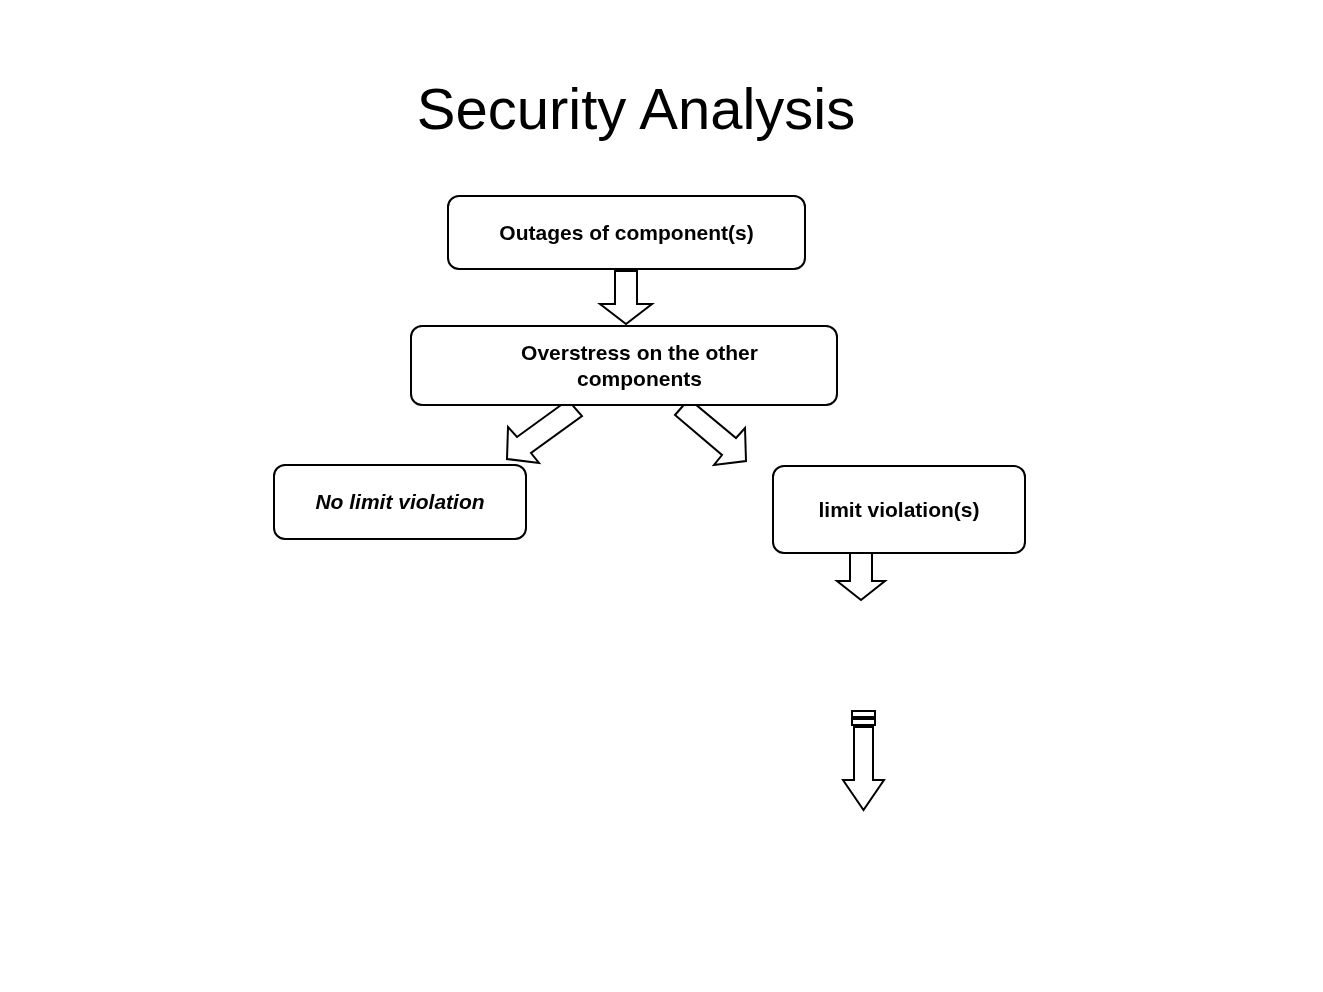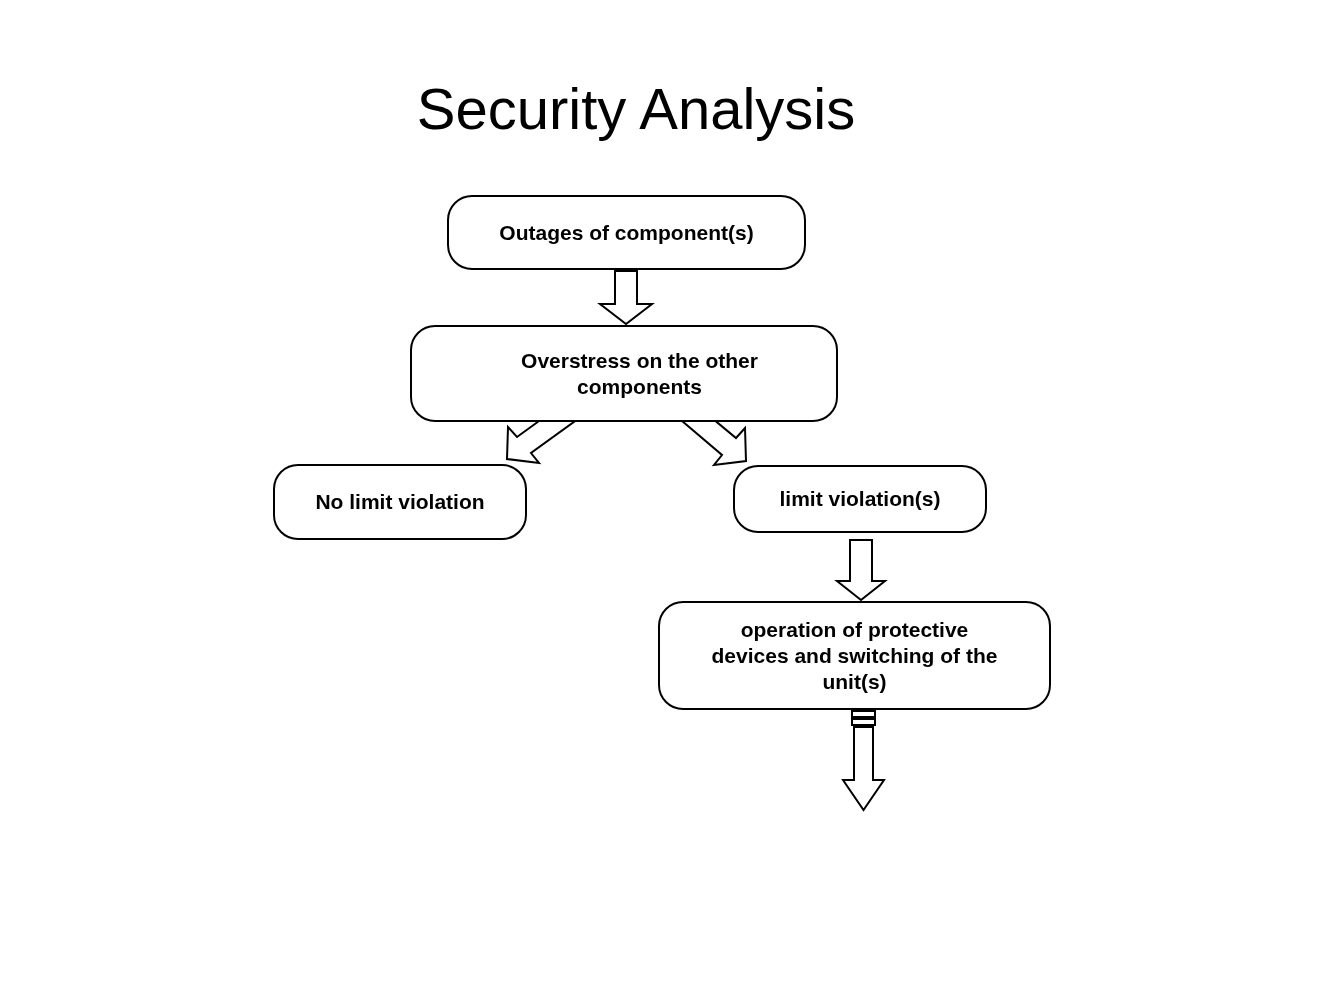--- a/index.html
+++ b/index.html
@@ -40,21 +40,21 @@
     fill: #ffffff;
     stroke: #000000;
     stroke-width: 2;
     stroke-linejoin: miter;
   }
   .node {
     position: absolute;
     box-sizing: border-box;
     background: #ffffff;
     border: 2px solid #000000;
-    border-radius: 25px;
+    border-radius: 12px;
     display: flex;
     align-items: center;
     justify-content: center;
     text-align: center;
   }
   .node-label {
     font-size: 21px;
     font-weight: 700;
     line-height: 26px;
     white-space: pre-line;
@@ -81,33 +81,28 @@
 
     <rect x="852" y="711" width="23" height="6"></rect>
     <rect x="852" y="719" width="23" height="6"></rect>
     <polygon points="854,727 854,780 843,780 863.5,810 884,780 873,780 873,727"></polygon>
   </svg>
 
   <div class="node" style="left:447px; top:195px; width:359px; height:75px;">
     <span class="node-label">Outages of component(s)</span>
   </div>
 
-  <div class="node" style="left:410px; top:325px; width:428px; height:97px;padding-left:31px;">
+  <div class="node" style="left:410px; top:325px; width:428px; height:81px;padding-left:31px;">
     <span class="node-label">Overstress on the other
 components</span>
   </div>
 
-  <div class="node" style="left:273px; top:464px; width:254px; height:76px;">
+  <div class="node" style="left:273px; top:464px; width:254px; height:76px;font-style:italic;">
     <span class="node-label">No limit violation</span>
   </div>
 
-  <div class="node" style="left:733px; top:465px; width:254px; height:68px;">
+  <div class="node" style="left:772px; top:465px; width:254px; height:89px;">
     <span class="node-label">limit violation(s)</span>
   </div>
 
-  <div class="node" style="left:658px; top:601px; width:393px; height:109px;">
-    <span class="node-label">operation of protective
-devices and switching of the
-unit(s)</span>
-  </div>
 
 
 </div>
 
 </body></html>

